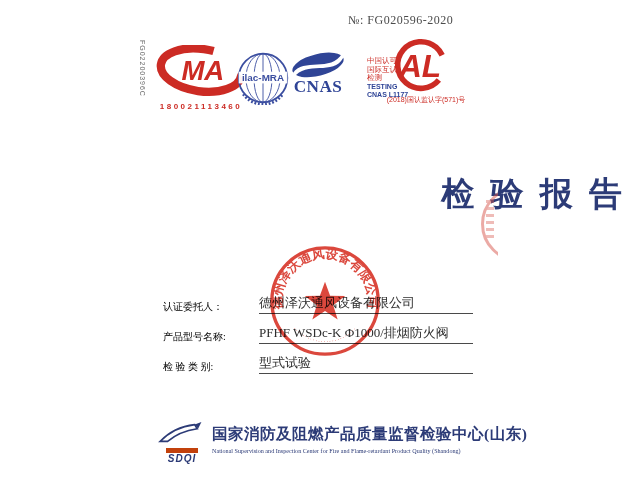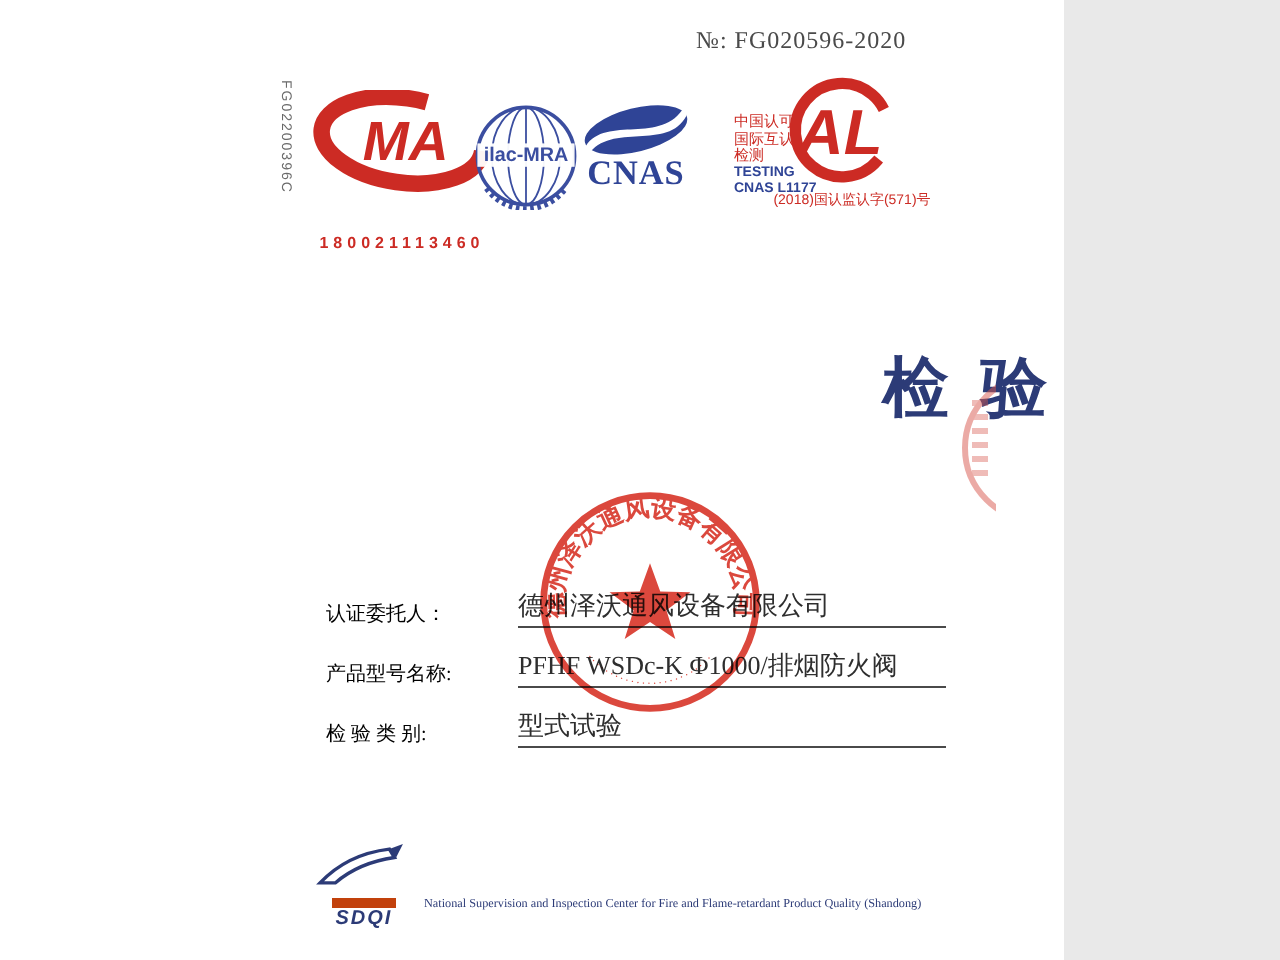--- a/index.html
+++ b/index.html
@@ -1,36 +1,36 @@
 <!DOCTYPE html>
 <html><head>
 <meta charset="utf-8">
 <style>
   html,body{margin:0;padding:0;background:#e9e9e9;}
   #canvas{
-    position:relative;width:532px;height:480px;background:#ffffff;
+    position:relative;width:640px;height:480px;background:#ffffff;
     overflow:hidden;
     font-family:"Liberation Serif","DejaVu Serif",serif;
     color:#3f3f3f;
     text-decoration:underline;
   }
   .abs{position:absolute;}
 
   
   #report-no{left:348px;top:13px;font-size:12px;letter-spacing:.5px;color:#4a4a4a;}
   #side-code{
     left:146px;top:40px;font-size:7px;color:#6a6a6a;letter-spacing:1px;
     transform:rotate(90deg);transform-origin:left top;white-space:nowrap;
     font-family:"Liberation Sans","DejaVu Sans",sans-serif;
   }
 
   
   .mark{position:absolute;text-align:center;}
   #cma-mark{left:155px;top:45px;width:92px;}
-  #cma-number{margin-top:15px;font-size:8px;color:#cc2b24;letter-spacing:2.5px;
+  #cma-number{margin-top:1px;font-size:8px;color:#cc2b24;letter-spacing:2.5px;
     font-family:"Liberation Sans","DejaVu Sans",sans-serif;font-weight:bold;}
   #ilac-mark{left:236px;top:51px;width:54px;}
   #cnas-mark{left:289px;top:52px;width:58px;}
   #cnas-caption{left:350px;top:57px;width:54px;text-align:left;line-height:8.5px;
     font-family:"Liberation Sans","DejaVu Sans",sans-serif;margin-left:17px;}
   #cnas-caption span{display:block;font-size:7.5px;}
   #cnas-caption .cn{color:#cc2b24;}
   #cnas-caption .en{color:#2f4496;font-weight:bold;font-size:7px;}
   #cal-mark{left:391px;top:38px;width:60px;}
   #cal-caption{left:386px;top:95px;width:80px;font-size:7px;color:#cc2b24;
@@ -171,15 +171,16 @@
     <div class="frag"></div>
   </div>
 
   <div class="abs" id="footer-logo">
     <svg width="52" height="22" viewBox="0 0 60 26">
       <path d="M4,23 Q20,6 45,3 L48,8 Q27,11 13,23 Z" fill="none" stroke="#2c3b77" stroke-width="2"></path>
       <path d="M45,3 l8,-3 -4,8 z" fill="#2c3b77"></path>
     </svg>
     <div id="footer-logo-text">SDQI</div>
   </div>
+  <div class="abs" id="footer-name-cn">国家消防及阻燃产品质量监督检验中心(山东)</div>
   <div class="abs" id="footer-name-en">National Supervision and Inspection Center for Fire and Flame-retardant Product Quality (Shandong)</div>
 
 </div>
 
 </body></html>

